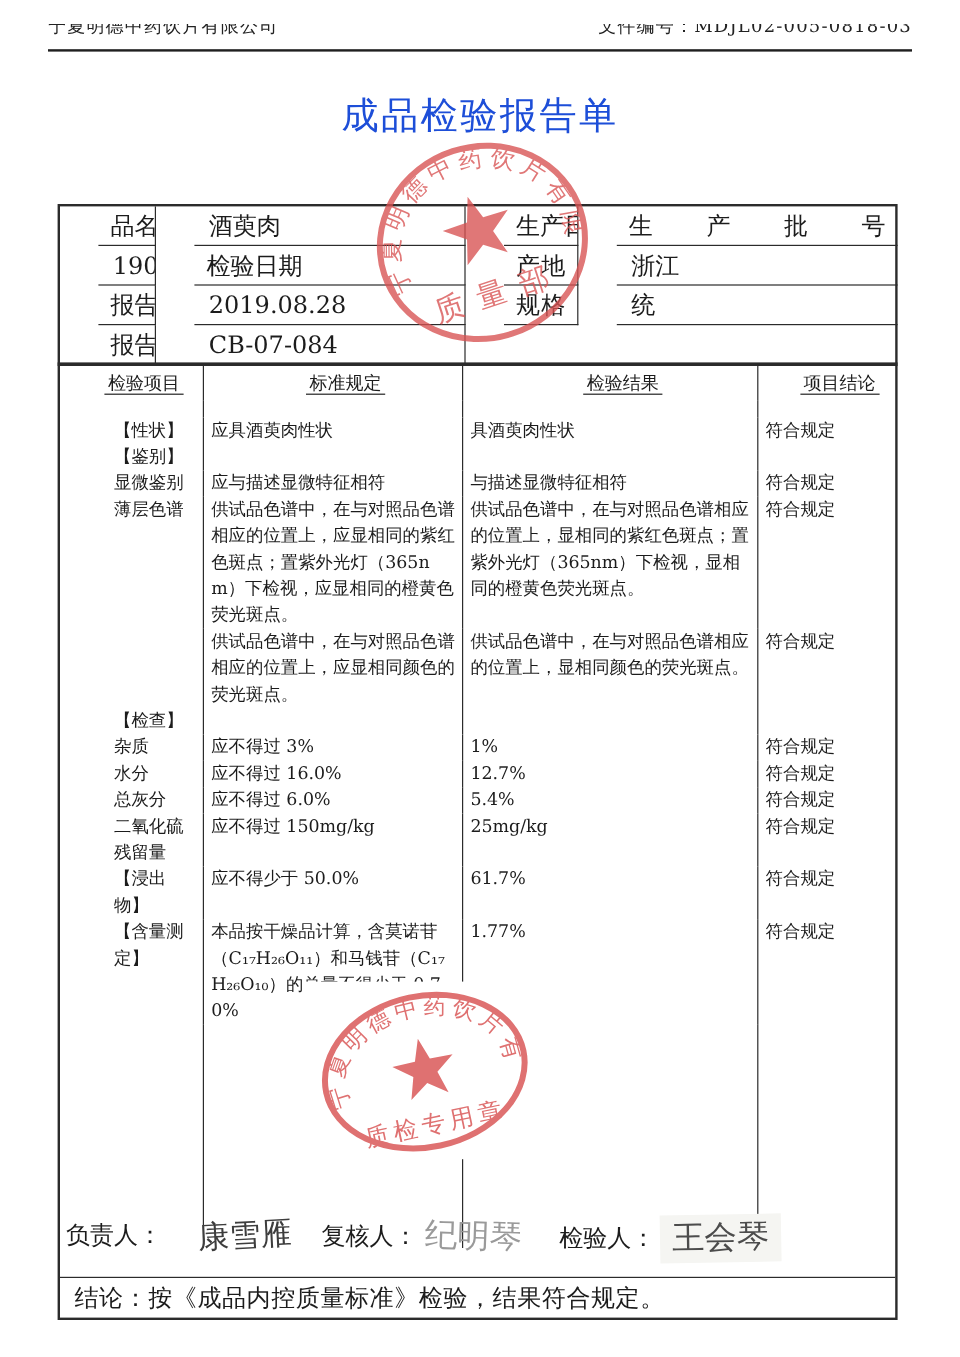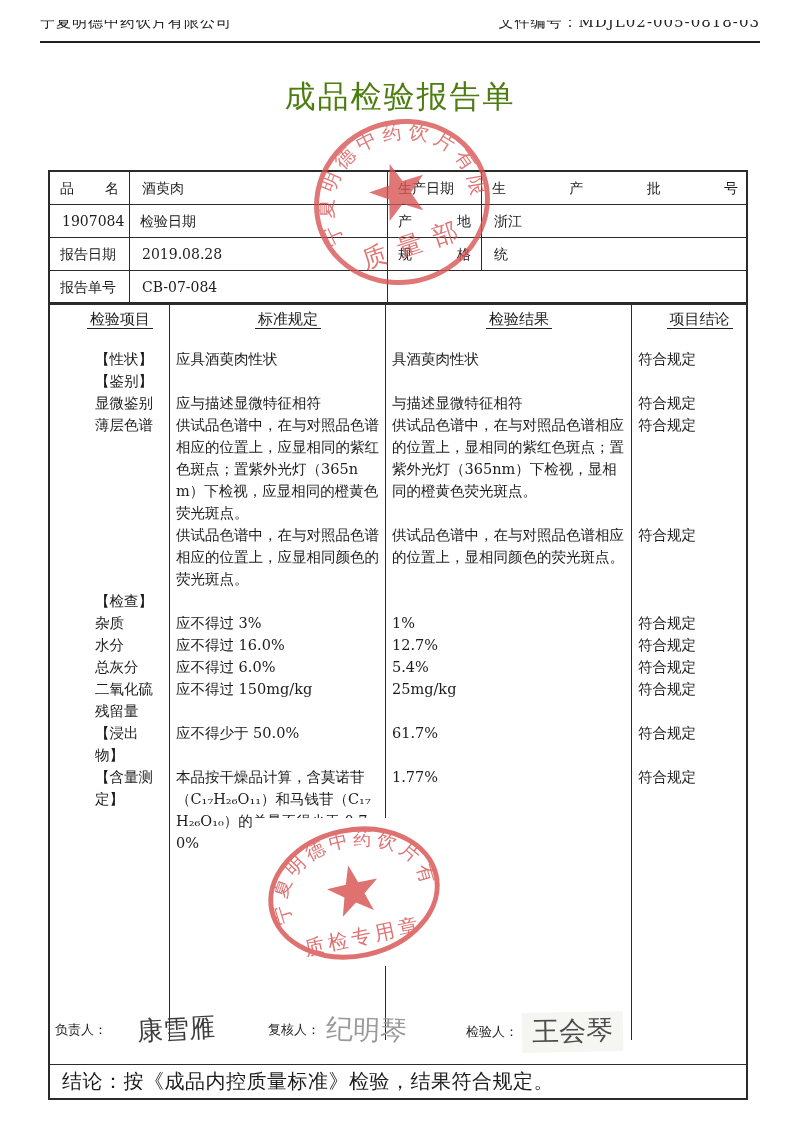--- a/index.html
+++ b/index.html
@@ -7,27 +7,27 @@
         font-family:"DejaVu Serif","Liberation Serif",serif;color:#1c1c1c;overflow:hidden;}
 
   
   .hdr{position:absolute;top:20px;left:40px;right:40px;height:21px;overflow:hidden;
        border-bottom:2px solid #1f1f1f;}
   .hdr-inner{display:flex;justify-content:space-between;}
   .hdr-inner span{display:inline-block;margin-top:-7px;font-size:15px;letter-spacing:1px;color:#222;}
 
   
   .title{position:absolute;top:76px;left:0;width:100%;text-align:center;
-         font-size:31px;letter-spacing:2px;font-weight:400;color:#4d7c0f;}
+         font-size:31px;letter-spacing:2px;font-weight:400;color:#1d4ed8;}
 
   
   .info{position:absolute;left:48px;top:170px;width:700px;border:2px solid #2b2b2b;
         display:grid;grid-template-columns:80px 258px 94px 266px;box-sizing:border-box;}
-  .info .cell{height:32px;line-height:32px;font-size:14px;border-right:1.5px solid #2b2b2b;
-        border-bottom:1.5px solid #2b2b2b;padding:0 12px;overflow:hidden;white-space:nowrap;}
+  .info .cell{height:32px;line-height:32px;font-size:20px;border-right:1.5px solid #2b2b2b;
+        border-bottom:1.5px solid #2b2b2b;padding:0 12px;overflow:hidden;white-space:nowrap;margin-left:32px;}
   .info .cell:nth-child(4n){border-right:none;}
   .info .cell:nth-child(n+13){border-bottom:none;}
   .info .lab{text-align:justify;text-align-last:justify;padding:0 10px;}
   .info .lab2{text-align-last:auto;text-align:left;}
 
   
   .insp{position:absolute;left:48px;top:302px;width:700px;border:2px solid #2b2b2b;
         display:grid;grid-template-columns:120px 216px 246px 114px;box-sizing:border-box;
         font-size:14.5px;}
   .irow{display:contents;}
@@ -42,21 +42,21 @@
   .concl{grid-column:1 / -1;border-top:1.5px solid #2b2b2b;height:33px;line-height:33px;
          font-size:20px;padding:0 12px;letter-spacing:0.5px;margin-top:24px;}
 
   
   .stampbox{position:absolute;pointer-events:none;}
   .stamp-backing{position:absolute;left:252px;top:818px;width:240px;height:148px;background:#ffffff;}
   svg text{font-family:"DejaVu Serif","Liberation Serif",serif;}
 
   
   .sig{position:absolute;top:1012px;white-space:nowrap;}
-  .sig .slabel{font-size:13px;vertical-align:middle;}
+  .sig .slabel{font-size:20px;vertical-align:middle;}
   .sname{display:inline-block;font-size:26px;vertical-align:middle;}
   .sig.s1{left:55px;}  .sig.s1 .sname{margin-left:30px;color:#3d3d3d;transform:rotate(-3deg);}
   .sig.s2{left:268px;} .sig.s2 .sname{margin-left:6px;color:#9a9a9a;transform:rotate(2deg);font-size:27px;}
   .sig.s3{left:466px;} .sig.s3 .sname{margin-left:4px;color:#4c4c4c;background:#f5f5f2;
                         padding:1px 10px 3px;transform:rotate(-1deg);font-size:27px;}
 </style>
 </head>
 <body>
 
 <div class="page">

